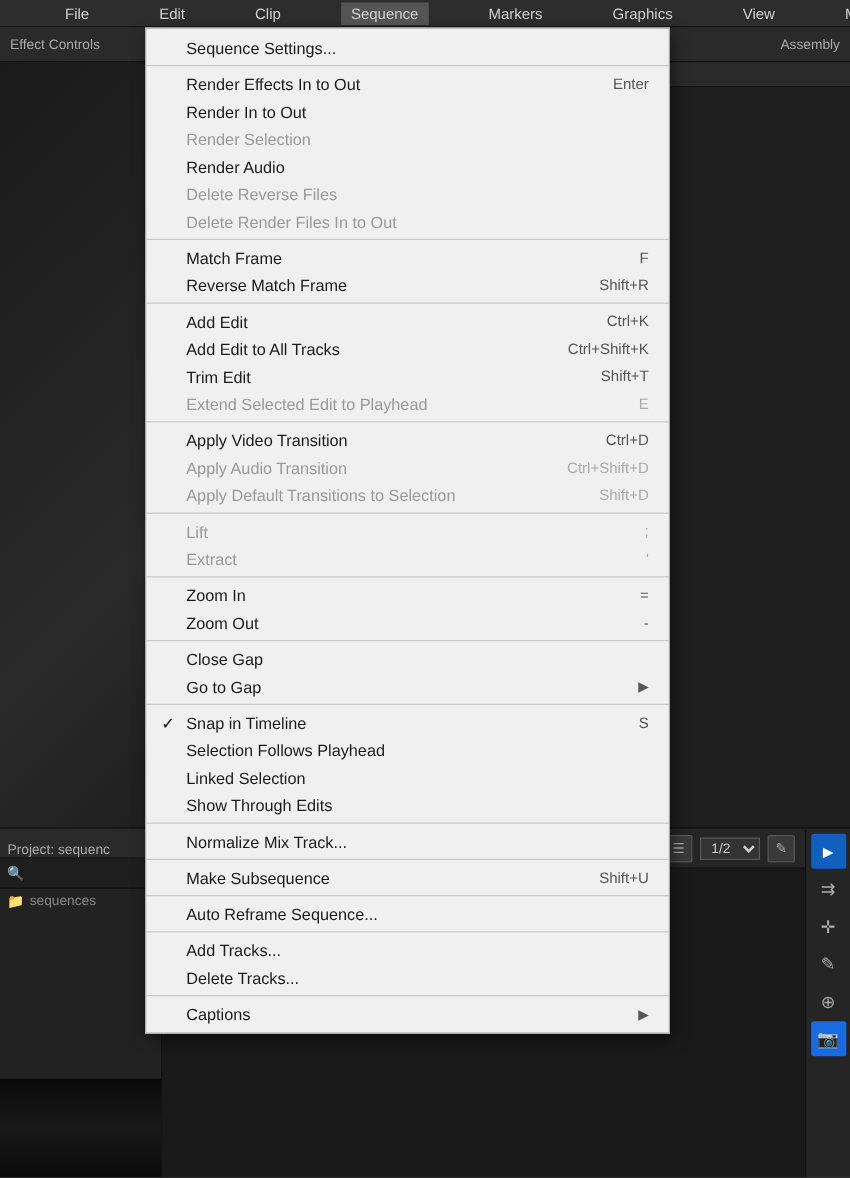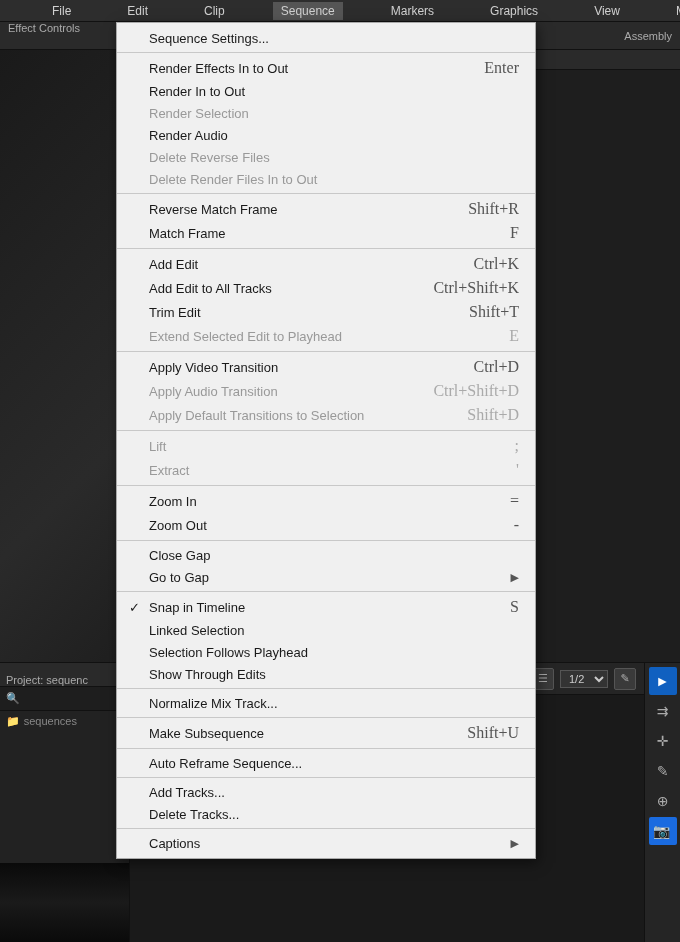--- a/index.html
+++ b/index.html
@@ -54,21 +54,21 @@
       width: 130px;
       background: #222;
       border-right: 1px solid #111;
       display: flex;
       flex-direction: column;
     }
     .panel-header {
       height: 28px;
       background: #2a2a2a;
       display: flex;
-      align-items: flex-start;
+      align-items: center;
       padding: 0 8px;
       font-size: 11px;
       color: #aaa;
       border-bottom: 1px solid #111;
     }
     .panel-video {
       flex: 1;
       background: #111;
       display: flex;
       align-items: center;
@@ -282,24 +282,23 @@
       padding-left: 32px;
     }
     .menu-item .check-mark {
       position: absolute;
       left: 12px;
       color: #1a1a1a;
       font-size: 13px;
     }
     .menu-item .shortcut {
       margin-left: auto;
-      font-size: 16px;
+      font-size: 12px;
       color: #555;
       padding-left: 20px;
-      font-family: Liberation Serif, serif;
     }
     .menu-item.disabled .shortcut {
       color: #aaa;
     }
     .menu-item .submenu-arrow {
       margin-left: auto;
       font-size: 11px;
       color: #555;
     }
     .menu-separator {
@@ -414,26 +413,26 @@
       <span>Render Audio</span>
     </div>
     <div class="menu-item disabled">
       <span>Delete Reverse Files</span>
     </div>
     <div class="menu-item disabled">
       <span>Delete Render Files In to Out</span>
     </div>
     <div class="menu-separator"></div>
     <div class="menu-item">
+      <span>Match Frame</span>
+      <span class="shortcut">F</span>
+    </div>
+    <div class="menu-item">
       <span>Reverse Match Frame</span>
       <span class="shortcut">Shift+R</span>
-    </div>
-    <div class="menu-item">
-      <span>Match Frame</span>
-      <span class="shortcut">F</span>
     </div>
     <div class="menu-separator"></div>
     <div class="menu-item">
       <span>Add Edit</span>
       <span class="shortcut">Ctrl+K</span>
     </div>
     <div class="menu-item">
       <span>Add Edit to All Tracks</span>
       <span class="shortcut">Ctrl+Shift+K</span>
     </div>
@@ -484,24 +483,24 @@
       <span>Go to Gap</span>
       <span class="submenu-arrow">▶</span>
     </div>
     <div class="menu-separator"></div>
     <div class="menu-item has-check">
       <span class="check-mark">✓</span>
       <span>Snap in Timeline</span>
       <span class="shortcut">S</span>
     </div>
     <div class="menu-item">
+      <span>Selection Follows Playhead</span>
+    </div>
+    <div class="menu-item">
       <span>Linked Selection</span>
-    </div>
-    <div class="menu-item">
-      <span>Selection Follows Playhead</span>
     </div>
     <div class="menu-item">
       <span>Show Through Edits</span>
     </div>
     <div class="menu-separator"></div>
     <div class="menu-item">
       <span>Normalize Mix Track...</span>
     </div>
     <div class="menu-separator"></div>
     <div class="menu-item">

